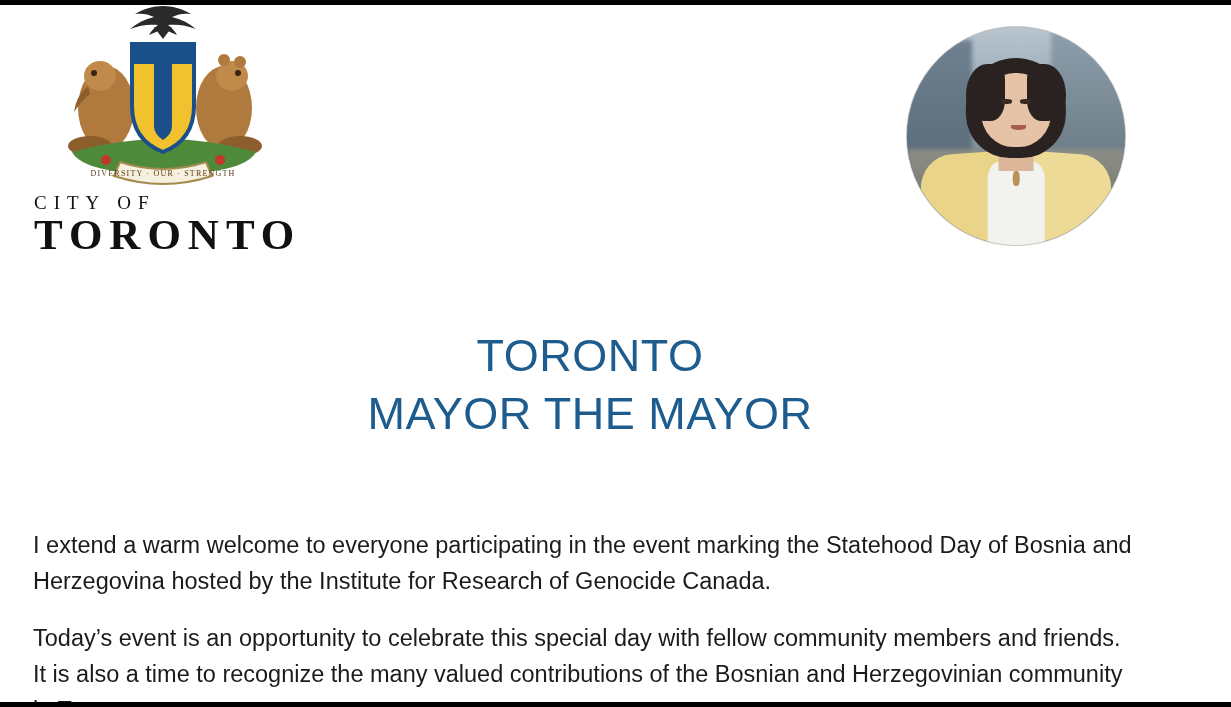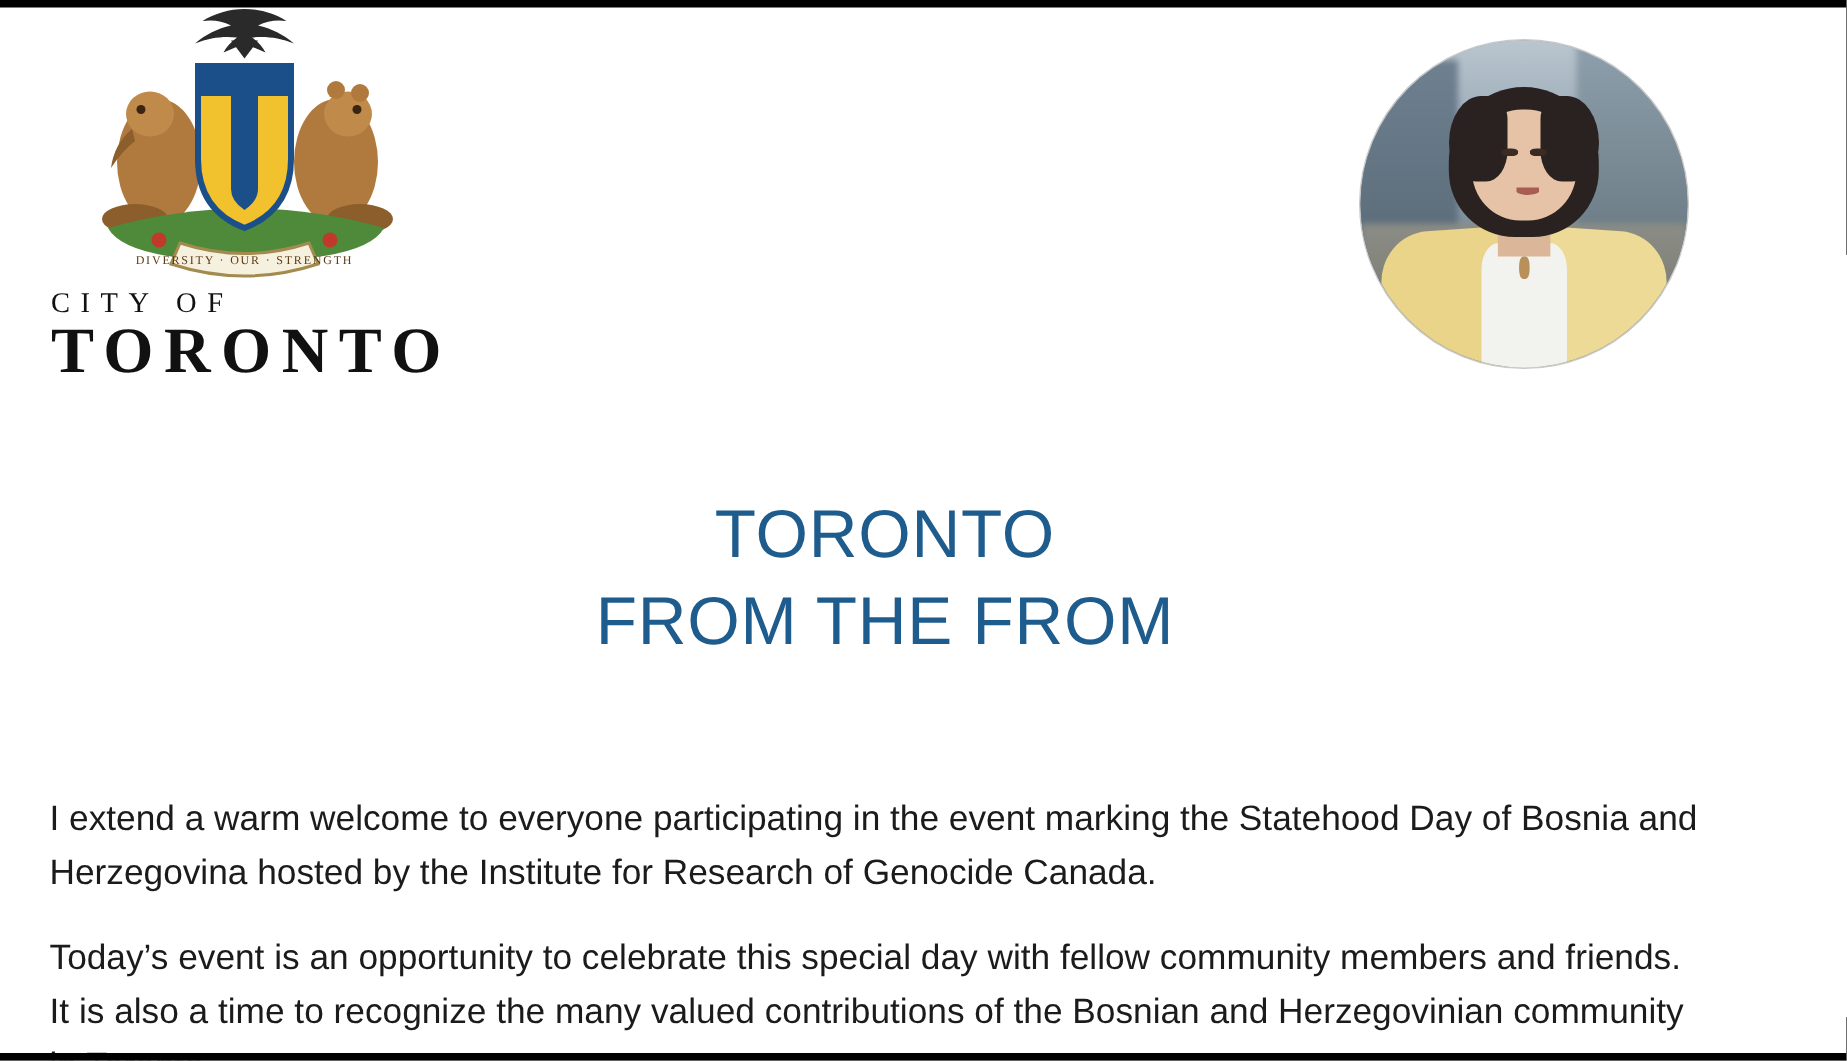--- a/index.html
+++ b/index.html
@@ -317,21 +317,21 @@
       <div class="p-hair-front-r"></div>
       <div class="p-eye-l"></div>
       <div class="p-eye-r"></div>
       <div class="p-mouth"></div>
       <div class="p-necklace"></div>
     </div>
   </div>
 
   <div class="title">
     <span class="line">TORONTO</span>
-    <span class="line">FROM THE FROM</span>
+    <span class="line">MAYOR THE MAYOR</span>
   </div>
 
   <div class="body-copy">
     <p>I extend a warm welcome to everyone participating in the event marking the Statehood Day of Bosnia and Herzegovina hosted by the Institute for Research of Genocide Canada.</p>
     <p>Today’s event is an opportunity to celebrate this special day with fellow community members and friends. It is also a time to recognize the many valued contributions of the Bosnian and Herzegovinian community in Toronto.</p>
   </div>
 
   <div class="bar-bottom"></div>
 </div>
 

